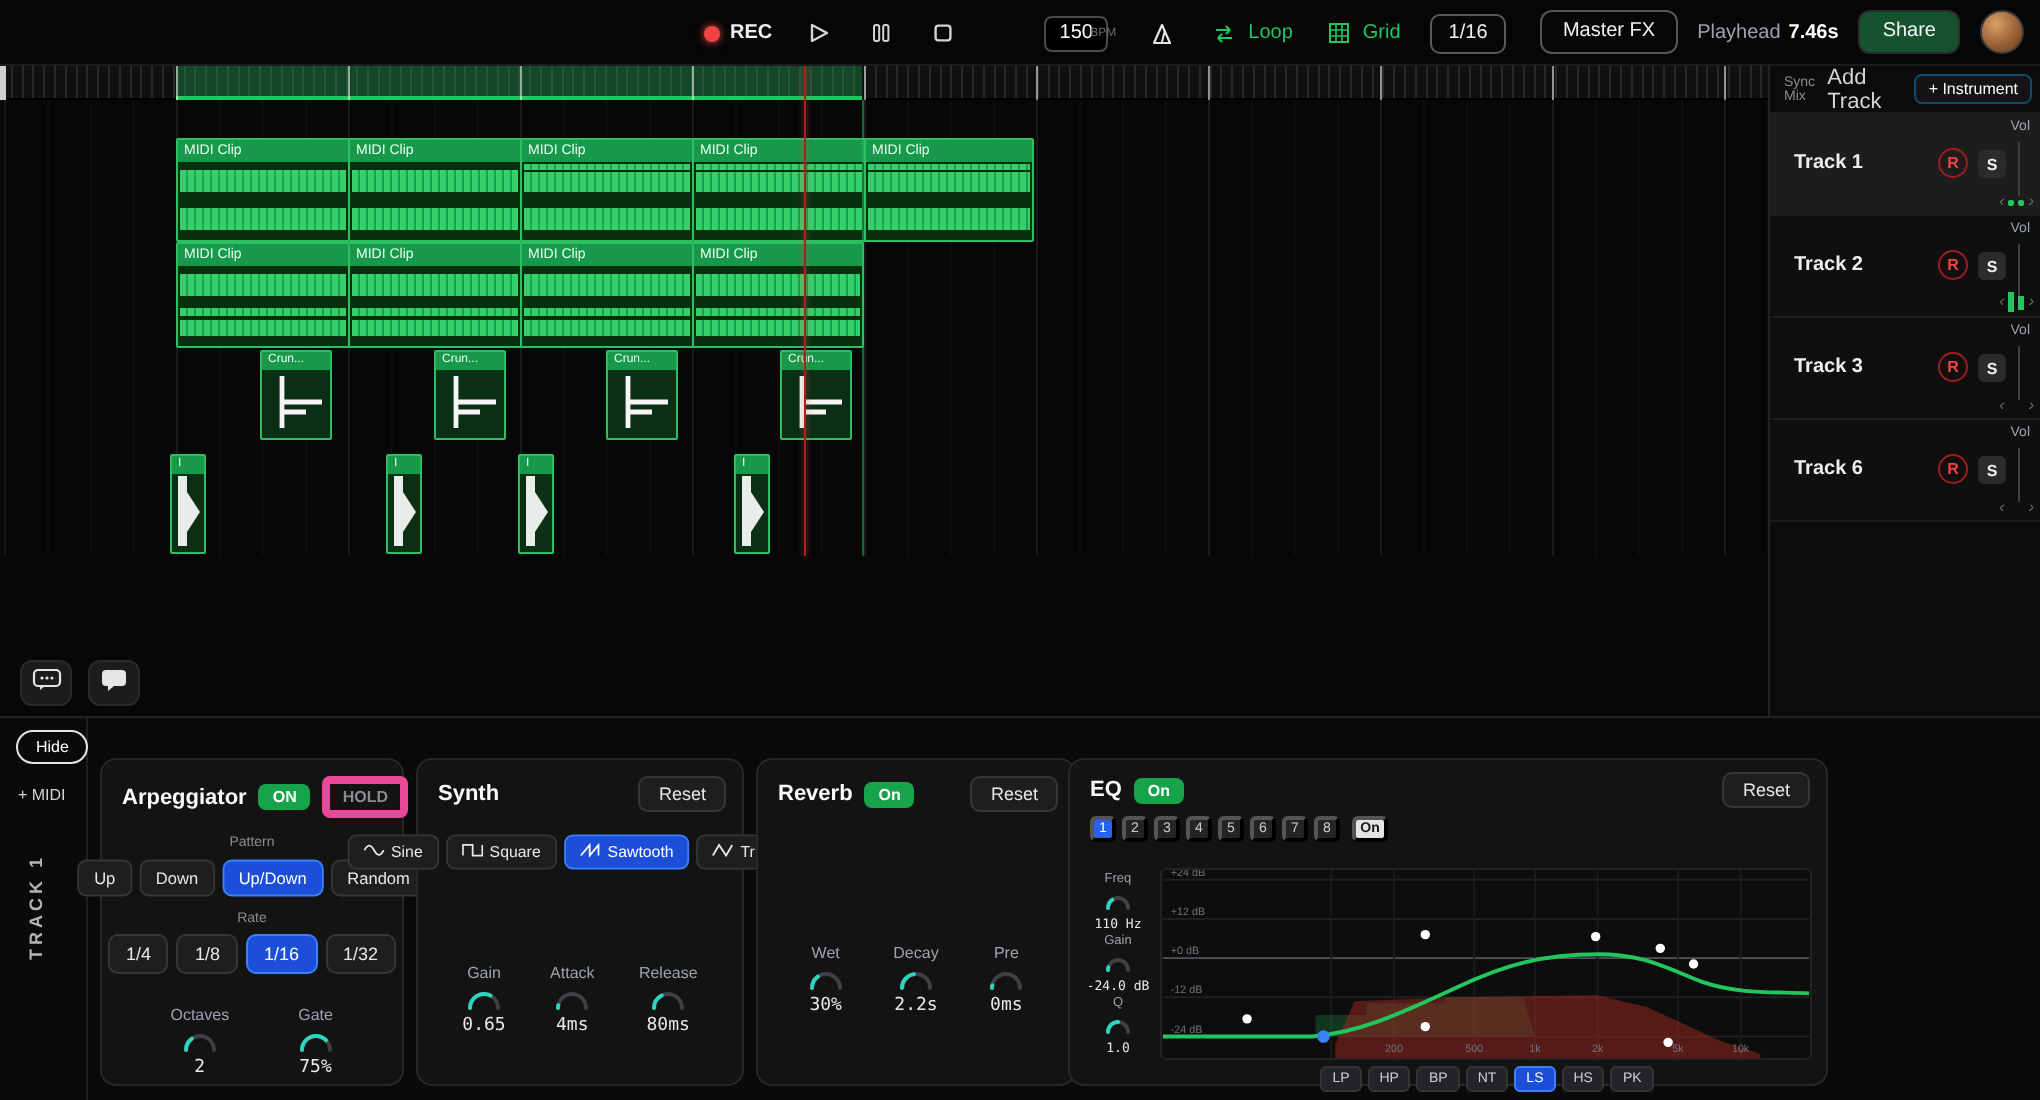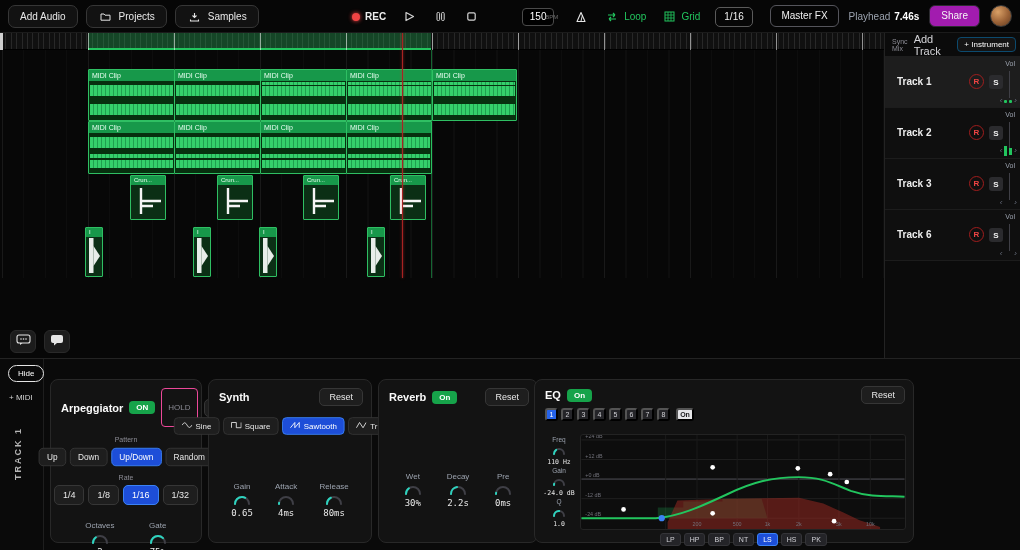--- a/index.html
+++ b/index.html
@@ -16,21 +16,21 @@
   .rec-dot { width:8px; height:8px; border-radius:50%; background:#ef4444; box-shadow:0 0 4px #ef4444; }
   .ticon { display:flex; align-items:center; justify-content:center; width:16px; height:16px; }
   .bpm-box { width:32px; height:18px; background:#000; border:1px solid #4a4a4a; border-radius:4px; color:#fff; font-size:10px; text-align:center; line-height:16px; }
   .bpm-unit { font-size:6px; color:#6b6b6b; margin-left:-9px; }
   .green-tool { display:flex; align-items:center; gap:4px; color:#22c55e; font-size:10px; }
   .div-btn { height:20px; padding:0 8px; border:1px solid #5a5a5a; border-radius:5px; background:transparent; color:#f0f0f0; font-size:10px; line-height:18px; }
   .tb-right { position:absolute; right:8px; top:5px; display:flex; align-items:center; gap:10px; }
   .masterfx { height:22px; padding:0 10px; background:transparent; border:1px solid #55555c; border-radius:6px; color:#f0f0f0; font-size:10px; line-height:20px; }
   .playhead-ro { font-size:10px; color:#9ca3af; }
   .playhead-ro b { color:#fff; margin-left:4px; }
-  .share { height:22px; padding:0 11px; background:#a21caf; border:1px solid #2c2c30; border-radius:6px; color:#f5f5f5; font-size:10px; line-height:20px; }
+  .share { height:22px; padding:0 11px; background:#14532d; border:1px solid #2c2c30; border-radius:6px; color:#f5f5f5; font-size:10px; line-height:20px; }
   .avatar { width:22px; height:22px; border-radius:50%; background:radial-gradient(circle at 35% 30%, #d9a066 0%, #9a6136 55%, #5d3a20 100%); border:1px solid #3a3a3a; }
 
   
   .main { position:absolute; top:33px; left:0; width:884px; height:325px; background:#070707; overflow:hidden; }
   .ruler { position:absolute; top:0; left:0; width:884px; height:17px; background:#101010;
     background-image:repeating-linear-gradient(90deg, rgba(255,255,255,0.10) 0 1px, transparent 1px 5.4px); border-bottom:1px solid #000; }
   .ruler-loop { position:absolute; top:0; height:17px; background:rgba(34,197,94,0.30); border-bottom:2px solid #22c55e; }
   .bar-mark { position:absolute; top:0; width:1px; height:17px; background:rgba(255,255,255,0.55); }
   .scroll-thumb { position:absolute; left:0; top:0; width:3px; height:17px; background:#cfcfcf; }
   .gridlines { position:absolute; top:17px; left:0; width:884px; height:228px;
@@ -66,21 +66,21 @@
   
   .bottom { position:absolute; top:358px; left:0; width:1020px; height:192px; background:#0a0a0a; border-top:1px solid #232323; }
   .leftcol { position:absolute; left:0; top:0; width:44px; height:192px; border-right:1px solid #1e1e1e; }
   .hide-btn { position:absolute; left:8px; top:6px; padding:3px 9px; border:1px solid #e5e5e5; border-radius:9px; font-size:8px; color:#fff; background:transparent; }
   .add-midi { position:absolute; left:9px; top:34px; font-size:8px; color:#d4d4d4; }
   .vtrack { position:absolute; left:13px; top:68px; writing-mode:vertical-rl; transform:rotate(180deg); font-size:9px; font-weight:700; letter-spacing:2px; color:#b5b5b5; }
   .panel { position:absolute; top:20px; height:164px; background:#131313; border:1px solid #282828; border-radius:8px; }
   .phead { display:flex; align-items:center; gap:6px; padding:8px 8px 2px 10px; }
   .ptitle { font-size:11px; font-weight:700; color:#fafafa; }
   .badge-on { background:#16a34a; color:#fff; font-size:8px; font-weight:700; padding:2px 7px; border-radius:4px; }
-  .badge-hold { border:1px solid #ec4899; color:#8a8a93; font-size:8px; font-weight:400; padding:14px 6px; border-radius:4px; }
+  .badge-hold { border:4px solid #ec4899; color:#8a8a93; font-size:8px; font-weight:700; padding:2px 6px; border-radius:4px; }
   .reset { margin-left:auto; background:#1e1e1e; border:1px solid #363636; color:#e8e8e8; font-size:9px; padding:3px 9px; border-radius:5px; }
   .glabel { font-size:7px; color:#8b8b94; text-align:center; margin-top:7px; }
   .bgroup { display:flex; justify-content:center; gap:4px; margin-top:4px; flex-wrap:nowrap; }
   .gbtn { display:inline-flex; align-items:center; gap:4px; background:#1e1e1e; border:1px solid #363636; color:#e8e8e8; font-size:9px; padding:4px 8px; border-radius:5px; white-space:nowrap; }
   .gbtn.sel { background:#1d4ed8; border-color:#3b82f6; color:#fff; }
   .knobrow { display:flex; justify-content:space-evenly;text-align:center; }
   .knob { display:flex; flex-direction:column; align-items:center; gap:3px; }
   .klabel { font-size:8px; color:#9ca3af; }
   .kval { font-size:9px; color:#e8e8e8; font-family:"DejaVu Sans Mono", monospace; }
   
@@ -98,41 +98,20 @@
   .fbtn { padding:2px 5px; border-radius:3px; background:#242428; border:1px solid #343438; color:#cfcfd4; font-size:7px; }
   .fbtn.sel { background:#1d4ed8; border-color:#3b82f6; color:#fff; }
   svg text { font-family:"Liberation Sans", sans-serif; }
 </style>
 </head>
 <body>
 
 <div class="app">
 
   <div class="toolbar">
-    <div class="tb-left">
-      <button class="btn">
-          <span>Add Audio</span>
-        </button>
-      <button class="btn">
-        <span class="ticon">
-            <svg width="11" height="9" viewBox="0 0 11 9">
-              <path d="M1,2 h3 l1,1.2 h5 v5 h-9 z" fill="none" stroke="#e5e5e5" stroke-width="1"></path>
-            </svg>
-          </span>
-        <span>Projects</span>
-      </button>
-      <button class="btn">
-        <span class="ticon">
-            <svg width="11" height="10" viewBox="0 0 11 10">
-              <path d="M5.5,1 v4 M3.5,3.5 l2,2 2,-2 M1.5,7.5 v1.5 h8 v-1.5" fill="none" stroke="#e5e5e5" stroke-width="1.1"></path>
-            </svg>
-          </span>
-        <span>Samples</span>
-      </button>
-    </div>
 
     <div class="transport">
       <span class="rec">
           <span class="rec-dot"></span>
           <span>REC</span>
         </span>
       <span class="ticon">
           <svg width="11" height="11" viewBox="0 0 11 11">
             <path d="M2,1.5 L9.5,5.5 L2,9.5 Z" fill="none" stroke="#d4d4d4" stroke-width="1.2" stroke-linejoin="round"></path>
           </svg>

